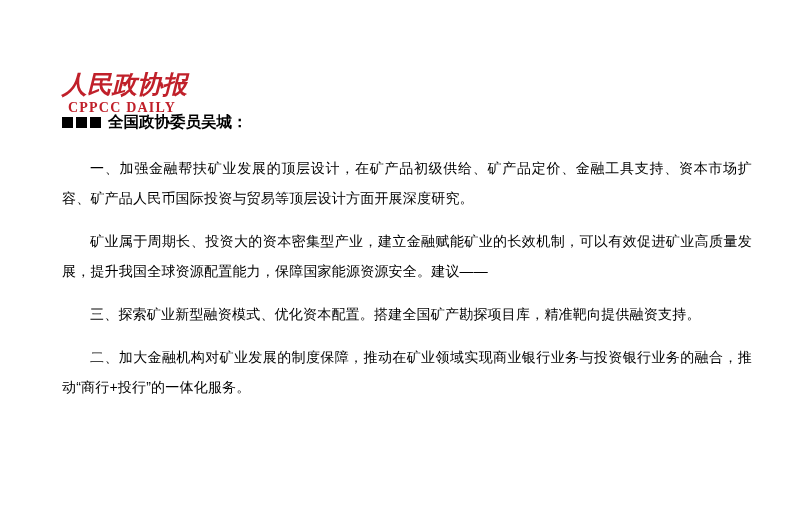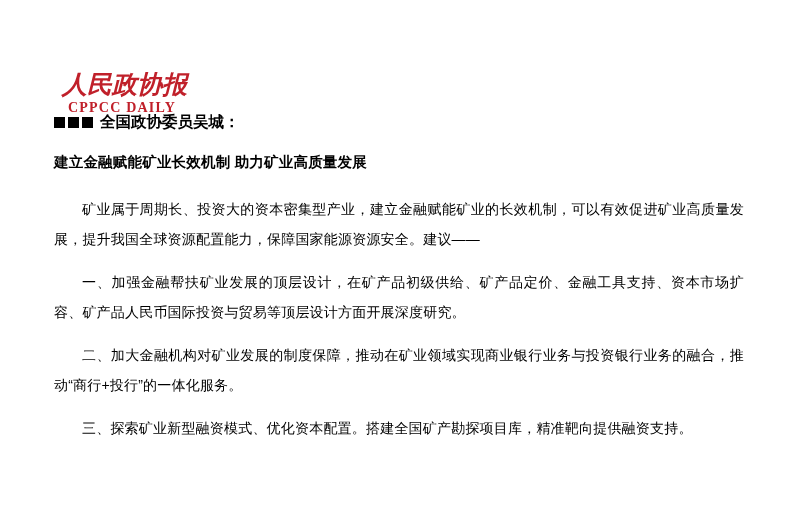--- a/index.html
+++ b/index.html
@@ -41,21 +41,21 @@
     margin-top: 3px;
     font-family: "Liberation Serif", serif;
     font-size: 14px;
     font-weight: bold;
     color: #c0202a;
     letter-spacing: 1.2px;
     white-space: nowrap;
   }
   .content {
     position: absolute;
-    left: 54px;
+    left: 62px;
     top: 112px;
     width: 690px;
   }
   .headline {
     display: flex;
     align-items: center;
     font-size: 15.5px;
     font-weight: bold;
     color: #000000;
     margin-bottom: 20px;
@@ -105,22 +105,21 @@
 
     <div class="headline">
       <span class="squares">
           <i></i>
           <i></i>
           <i></i>
         </span>
       <span>全国政协委员吴城：</span>
     </div>
 
-    <div class="subhead">建立金融赋能矿业长效机制 助力矿业高质量发展</div>
 
+    <p class="para indent">一、加强金融帮扶矿业发展的顶层设计，在矿产品初级供给、矿产品定价、金融工具支持、资本市场扩容、矿产品人民币国际投资与贸易等顶层设计方面开展深度研究。</p>
     <p class="para indent">矿业属于周期长、投资大的资本密集型产业，建立金融赋能矿业的长效机制，可以有效促进矿业高质量发展，提升我国全球资源配置能力，保障国家能源资源安全。建议——</p>
-    <p class="para indent">一、加强金融帮扶矿业发展的顶层设计，在矿产品初级供给、矿产品定价、金融工具支持、资本市场扩容、矿产品人民币国际投资与贸易等顶层设计方面开展深度研究。</p>
+    <p class="para indent">三、探索矿业新型融资模式、优化资本配置。搭建全国矿产勘探项目库，精准靶向提供融资支持。</p>
     <p class="para indent">二、加大金融机构对矿业发展的制度保障，推动在矿业领域实现商业银行业务与投资银行业务的融合，推动“商行+投行”的一体化服务。</p>
-    <p class="para indent">三、探索矿业新型融资模式、优化资本配置。搭建全国矿产勘探项目库，精准靶向提供融资支持。</p>
 
   </div>
 
 </div>
 
 </body></html>

